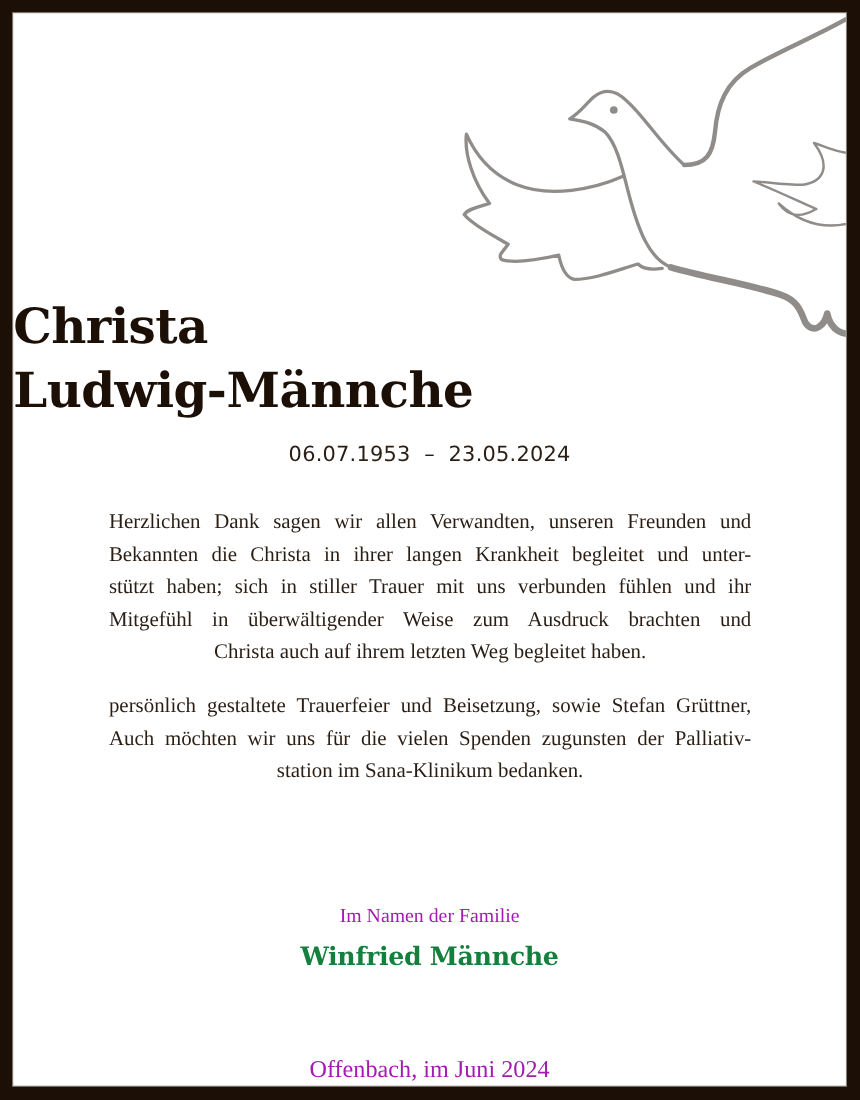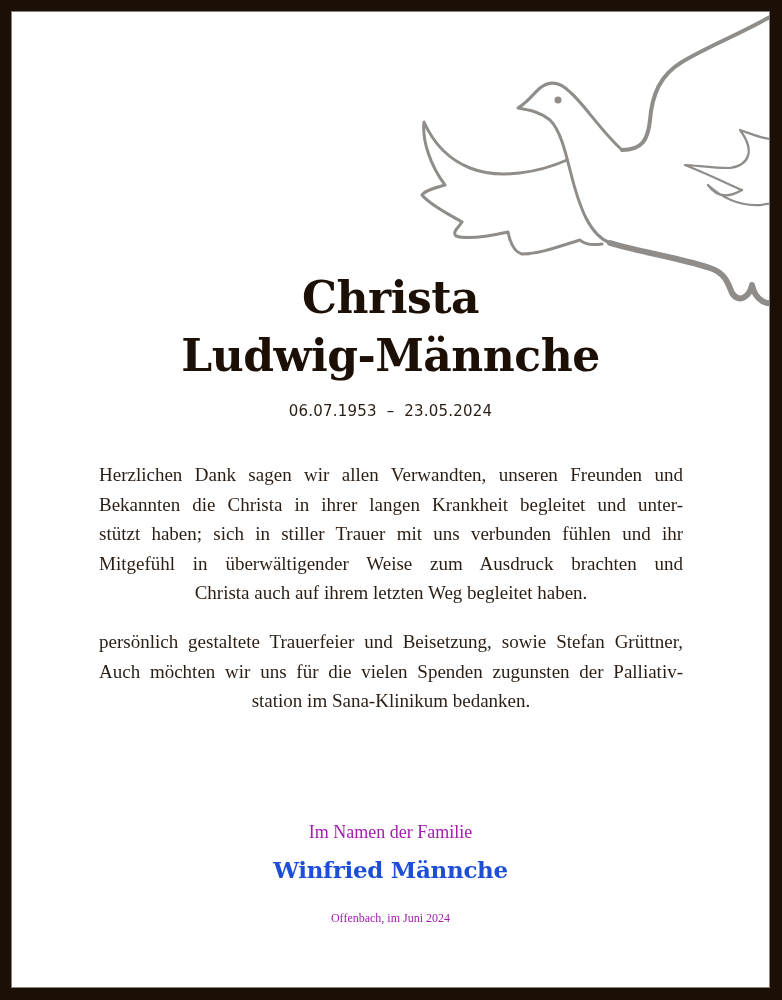--- a/index.html
+++ b/index.html
@@ -29,38 +29,38 @@
       position: absolute;
       left: 398px;
       top: -12px;
       width: 372px;
       height: 320px;
     }
     .name {
       position: absolute;
       left: 0;
       width: 100%;
-      text-align: center;
+      text-align: left;
       font-family: "DejaVu Serif", serif;
       font-weight: bold;
       font-size: 44px;
       line-height: 56px;
       letter-spacing: -0.5px;
       color: #1c1006;
     }
     .name-first { top: 258px; }
     .name-last  { top: 316px; }
     .dates {
       position: absolute;
       top: 390px;
       left: 0;
       width: 100%;
       text-align: center;
       font-family: "DejaVu Sans", sans-serif;
-      font-size: 15px;
+      font-size: 19px;
       color: #2a1e14;
       letter-spacing: 0.2px;
     }
     .para {
       position: absolute;
       left: 87px;
       width: 584px;
       font-family: "Liberation Serif", serif;
       font-size: 19px;
       line-height: 29.5px;
@@ -87,24 +87,24 @@
       text-align: center;
       font-family: "Liberation Serif", serif;
       color: #a21caf;
     }
     .signoff-intro { top: 810px; font-size: 18px; }
     .signoff-name {
       top: 844px;
       font-family: "DejaVu Serif", serif;
       font-weight: bold;
       font-size: 23px;
-      color: #1d4ed8;
+      color: #15803d;
       letter-spacing: -0.3px;
     }
-    .signoff-place { top: 899px; font-size: 12px; }
+    .signoff-place { top: 947px; font-size: 22px; }
   </style>
 </head>
 <body>
 
 <div class="frame">
 
   <svg class="dove" viewBox="0 0 372 320" xmlns="http://www.w3.org/2000/svg" fill="none" stroke="#8f8c89" stroke-linecap="round" stroke-linejoin="round">
 
     <path d="M372 10 C 340 30, 300 45, 272 62 C 250 75, 242 95, 240 120 C 238 140, 232 150, 212 150" stroke-width="4"></path>
 

